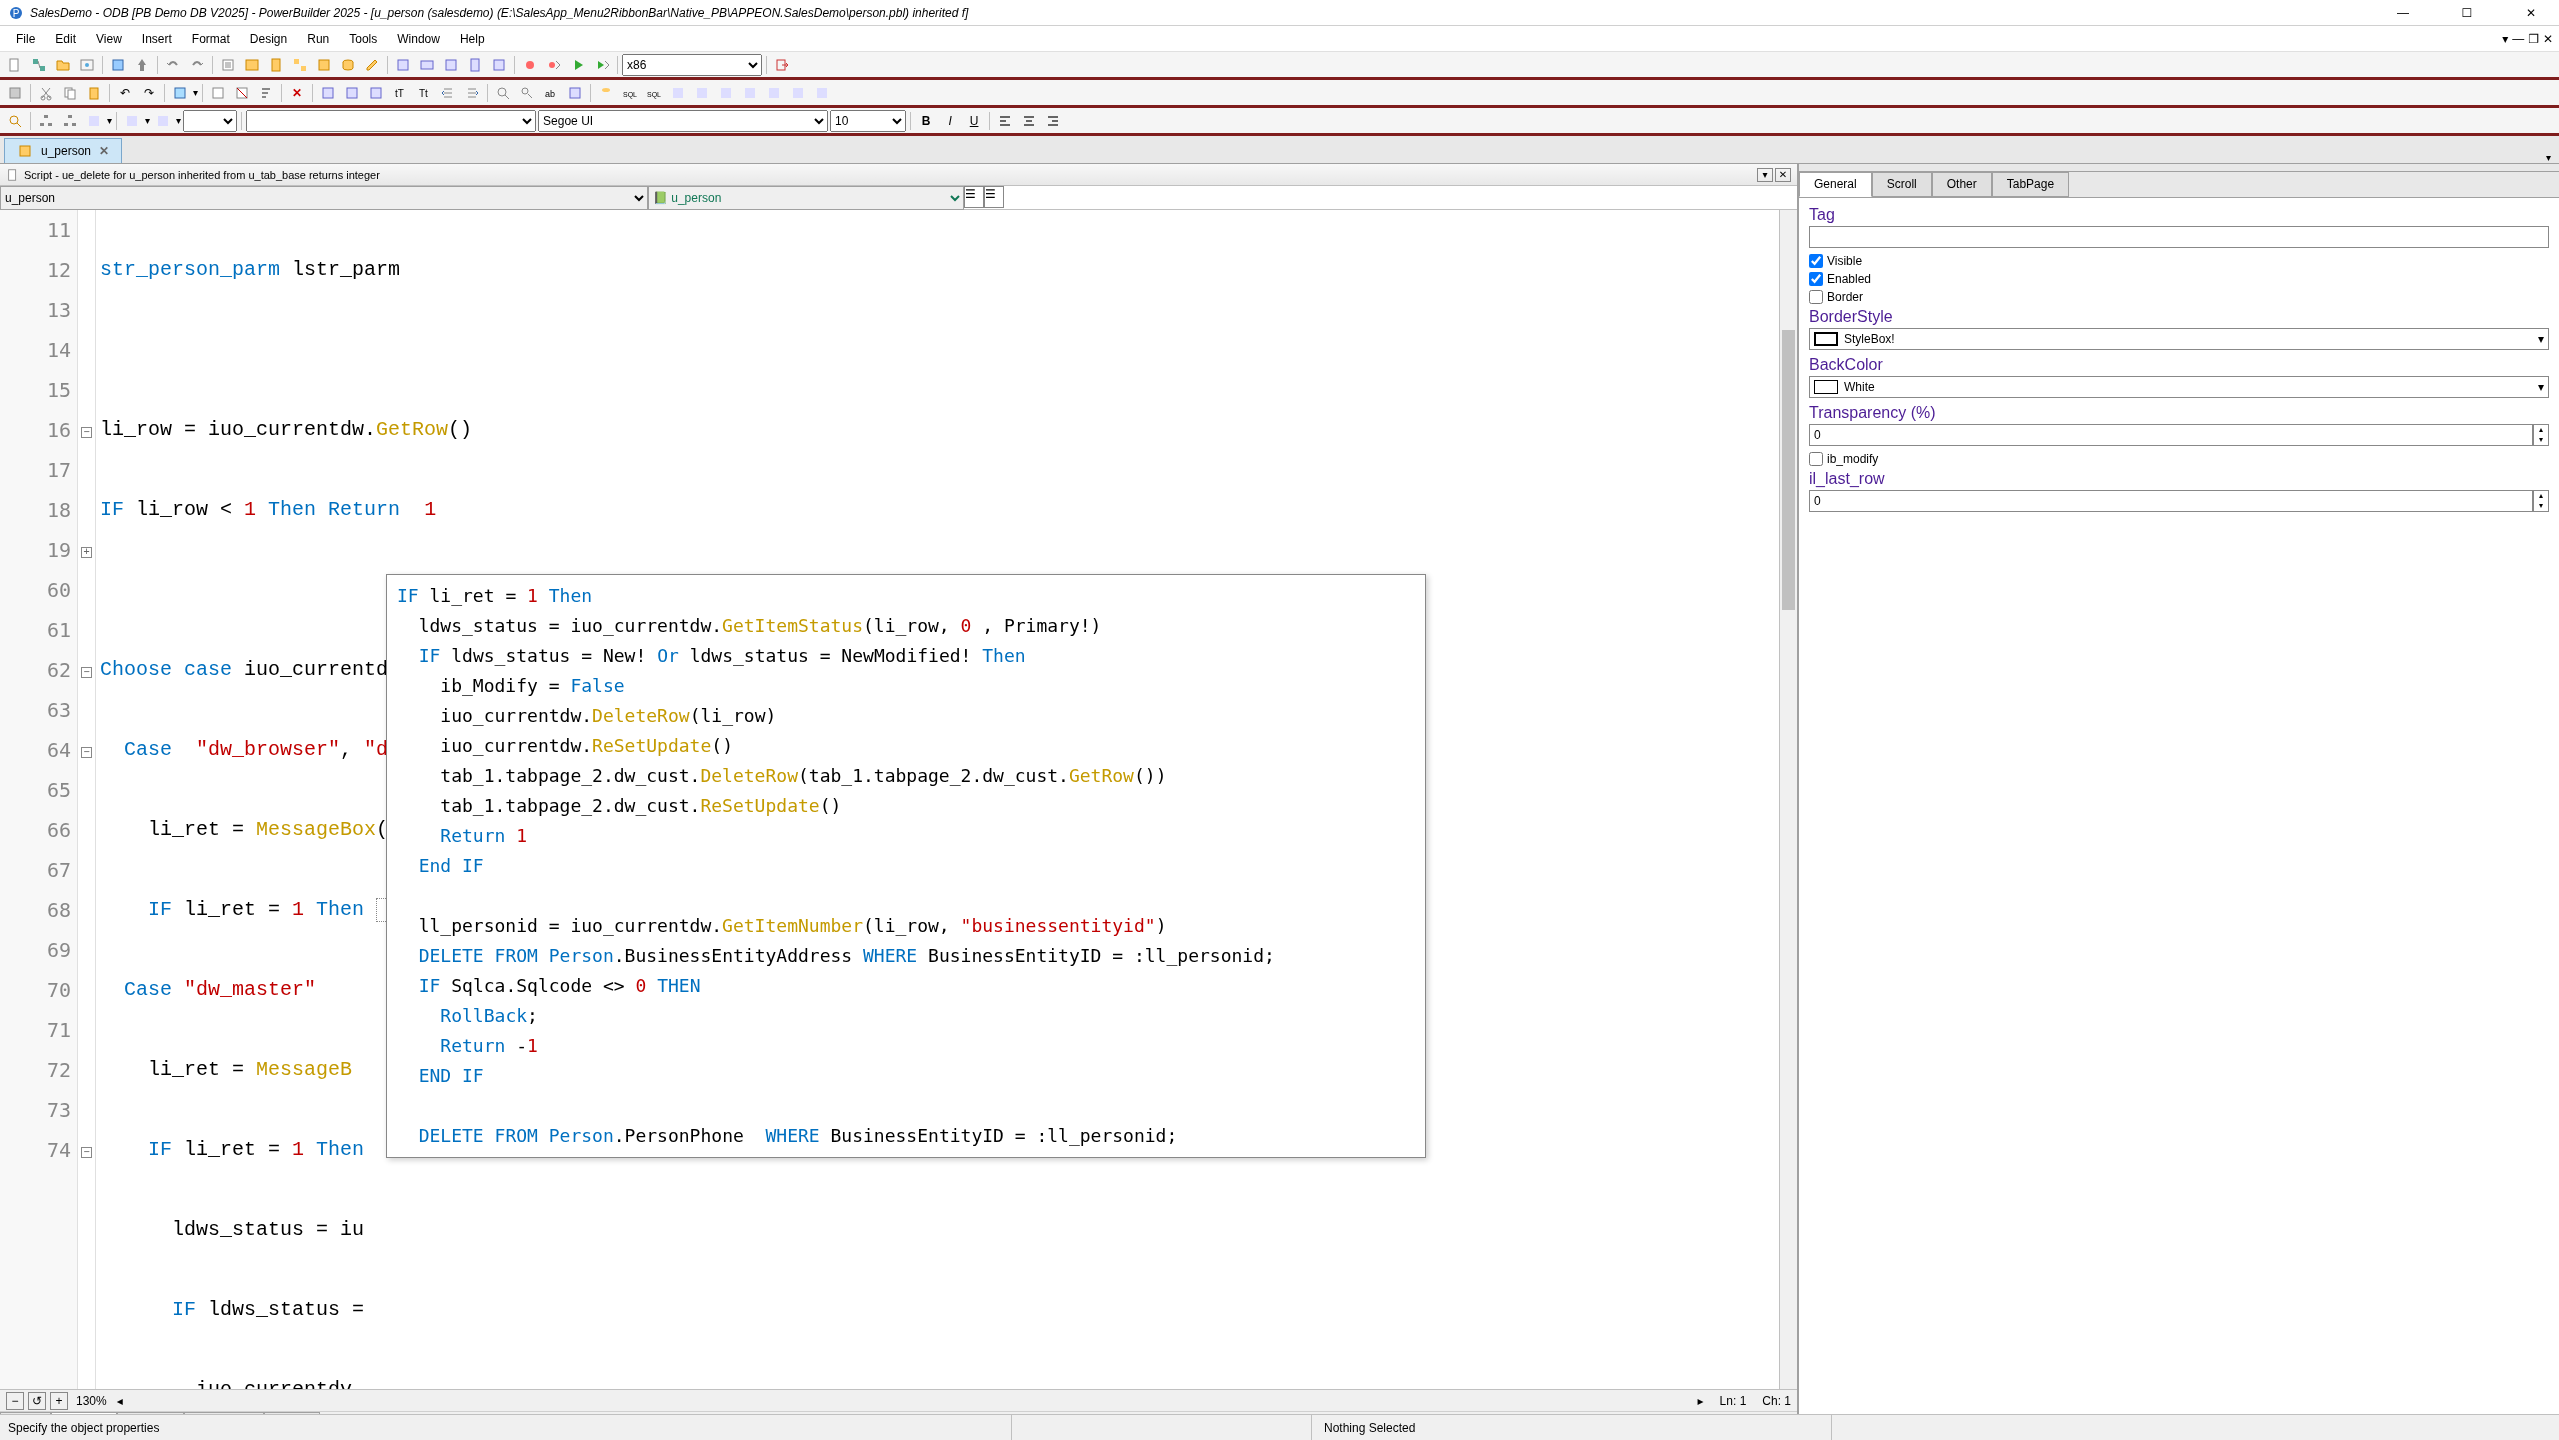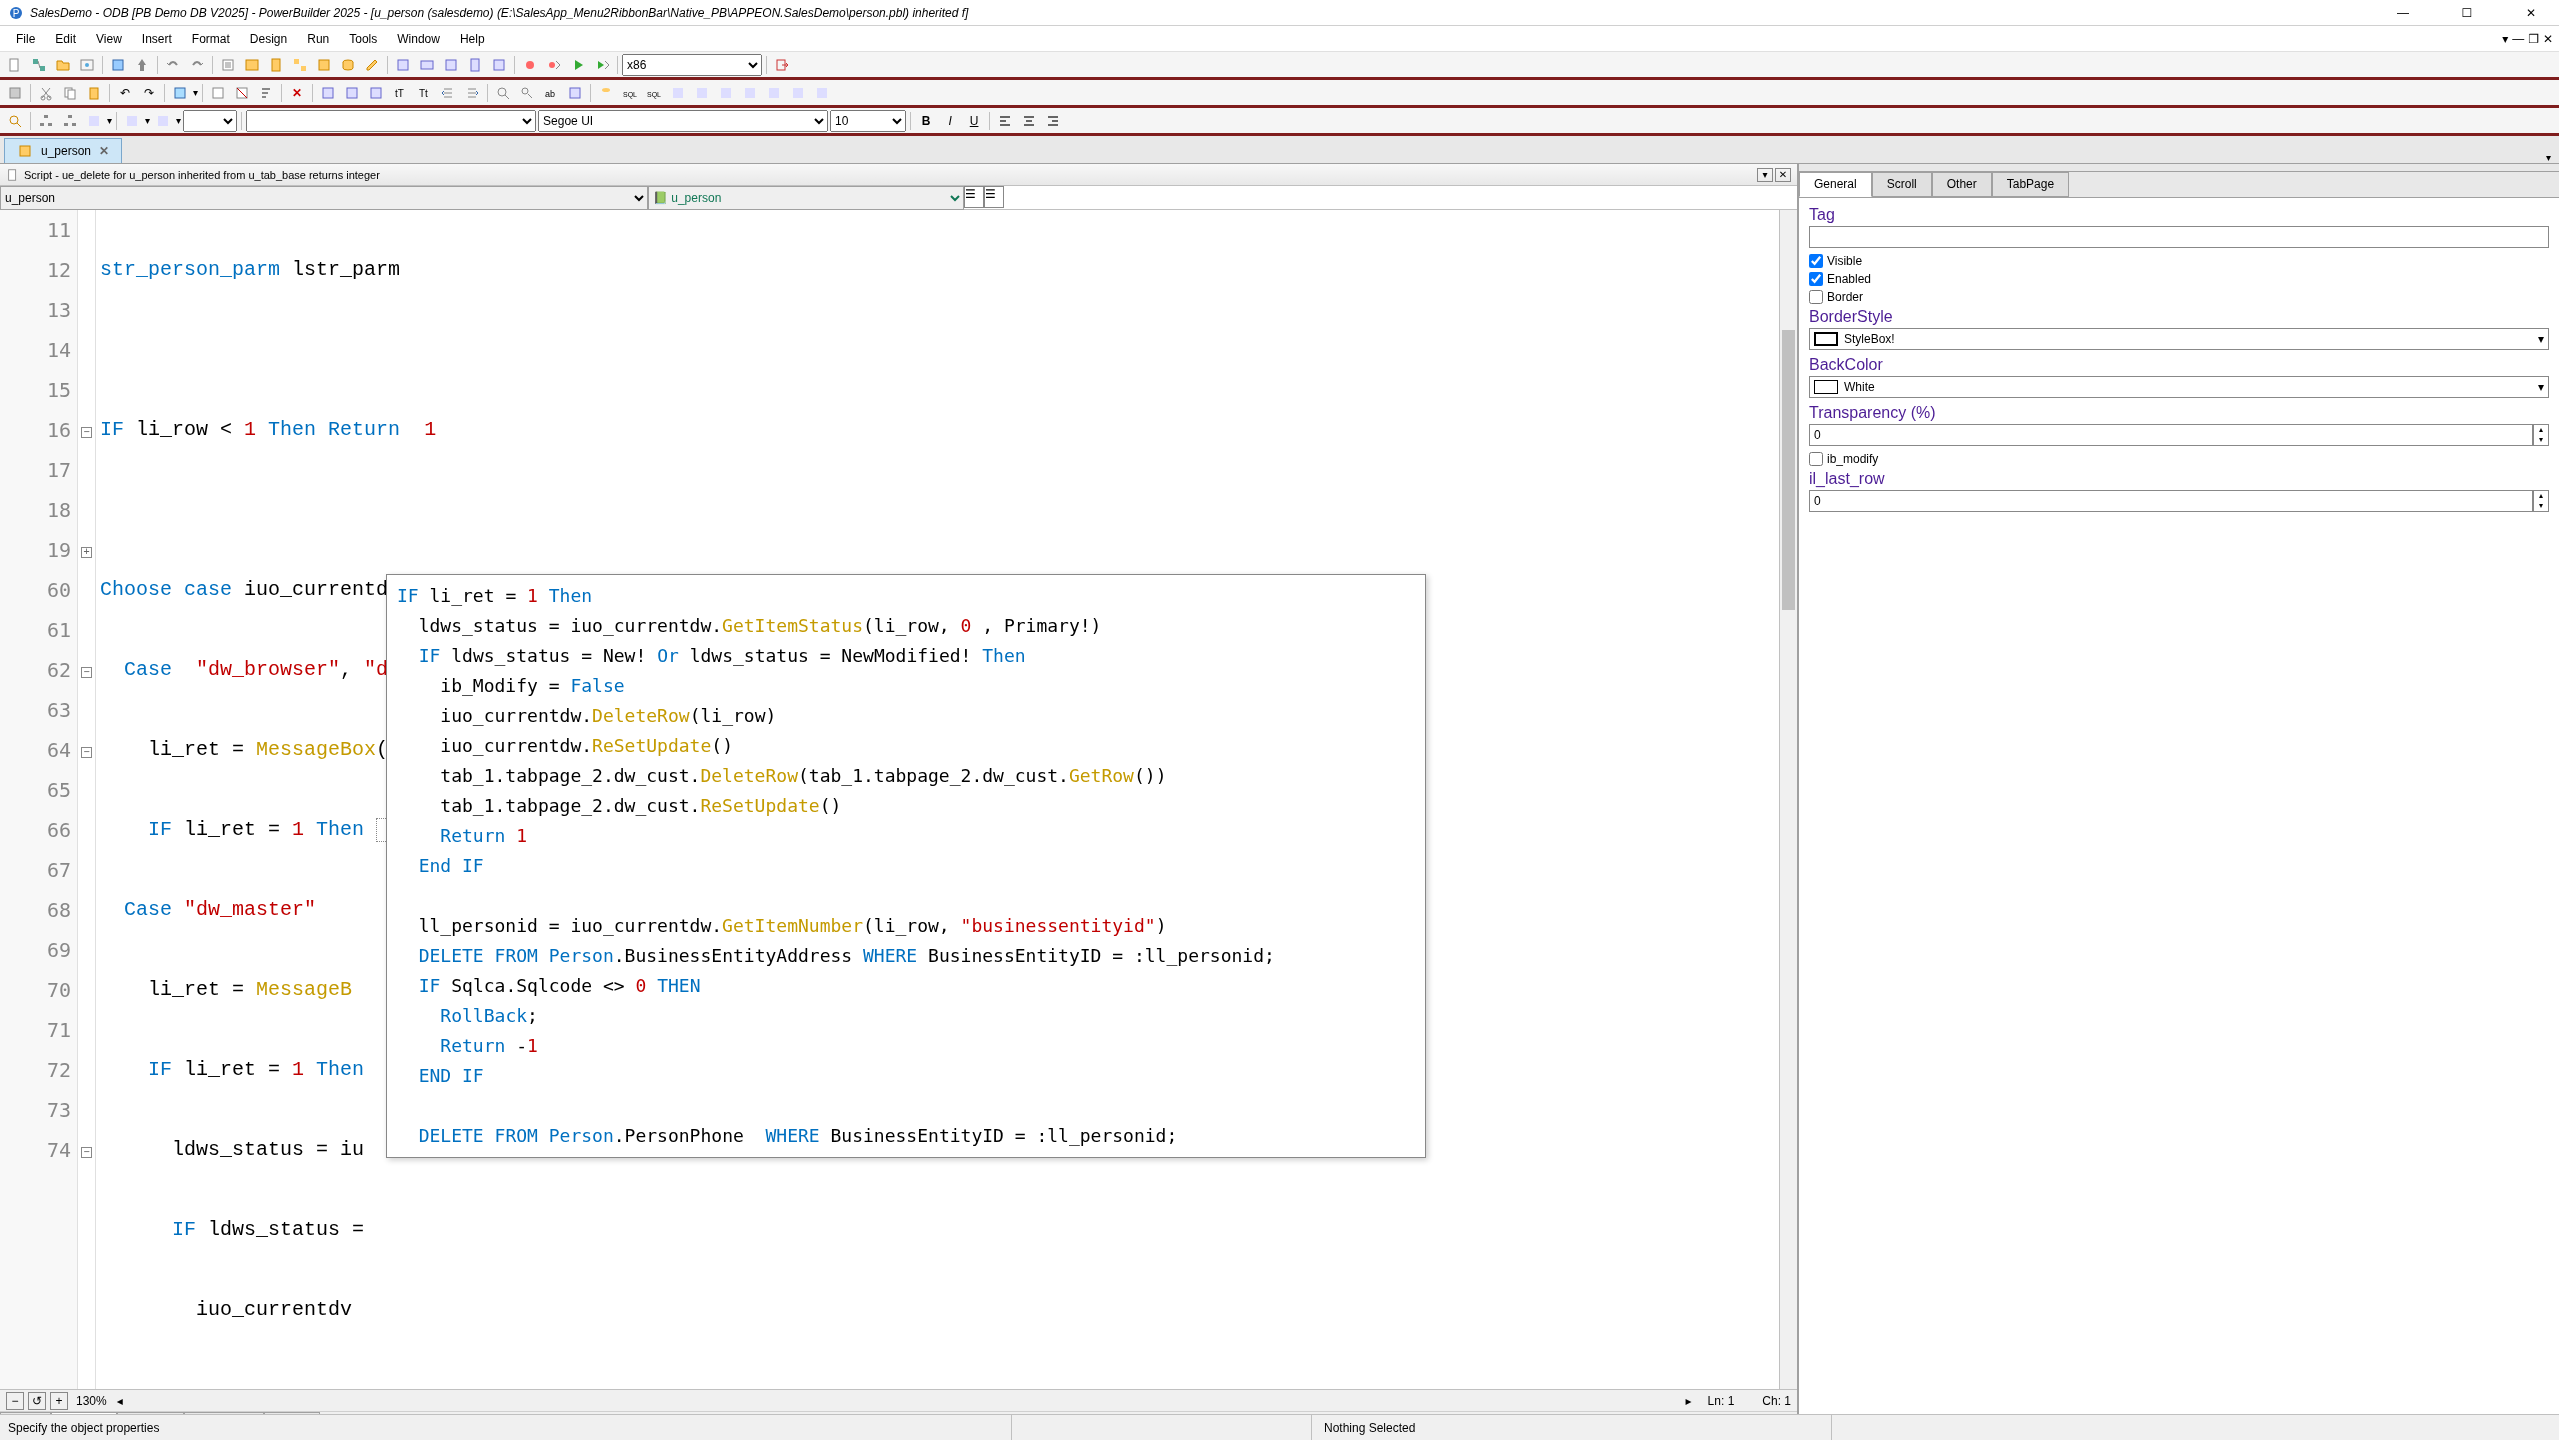--- a/index.html
+++ b/index.html
@@ -580,20 +580,21 @@
           <div>&nbsp;</div>
           <div>&nbsp;</div>
           <div>&nbsp;</div>
           <div>&nbsp;</div>
           <div>&nbsp;</div>
         <div><span class="fold-box">−</span></div>
       </div>
       <div class="code">
 <div class="code-line"><span class="kw">str_person_parm</span><span> lstr_parm</span></div>
 <div class="code-line"></div>
+<div class="code-line"><span>li_row = iuo_currentdw.</span><span class="fn">GetRow</span><span>()</span></div>
 <div class="code-line"><span class="kw">IF</span><span> li_row &lt; </span><span class="num">1</span><span> </span><span class="kw">Then Return</span><span>  </span><span class="num">1</span></div>
 <div class="code-line"></div>
 <div class="code-line"><span class="kw">Choose case</span><span> iuo_currentdw.</span><span class="fn">ClassName</span><span>()</span></div>
 <div class="code-line">  <span class="kw">Case</span><span>  </span><span class="str">"dw_browser"</span><span>, </span><span class="str">"dw_persondetail"</span></div>
 <div class="code-line">    <span>li_ret = </span><span class="fn">MessageBox</span><span>(</span><span class="str">"Delete Person"</span><span>, </span><span class="str">"Are you sure you want to delete this person?"</span><span> , Question!, yesno!)</span></div>
 <div class="code-line">    <span class="kw">IF</span><span> li_ret = </span><span class="num">1</span><span> </span><span class="kw">Then</span> <span class="folded-box">. . .</span></div>
 <div class="code-line">  <span class="kw">Case</span><span> </span><span class="str">"dw_master"</span></div>
 <div class="code-line">    <span>li_ret = </span><span class="fn">MessageB</span><span style="visibility:hidden">xxxxxxxxxxxxxxxxxxxxxxxxxxxxxxxxxxxxxxxxxxxxxxxxxxxxxxxxxxxx</span><span>esno!)</span></div>
 <div class="code-line">    <span class="kw">IF</span><span> li_ret = </span><span class="num">1</span><span> </span><span class="kw">Then</span></div>
 <div class="code-line">      <span>ldws_status = iu</span></div>
@@ -620,21 +621,21 @@
     <div class="editor-footer">
       <div class="zoom-row">
         <span class="zoom-btn">−</span>
         <span class="zoom-btn">↺</span>
         <span class="zoom-btn">+</span>
         <span style="margin-left:4px">130%</span>
         <span style="margin-left:6px">◂</span>
         <div class="spacer"></div>
         <span>▸</span>
         <span style="margin-left:12px">Ln: 1</span>
-        <span style="margin-left:24px">Ch: 1</span>
+        <span style="margin-left:12px">Ch: 1</span>
       </div>
       <div class="editor-tabs">
         <div class="etab">Layout</div>
         <div class="etab active">ue_delete</div>
         <div class="etab">Event List</div>
         <div class="etab">Function List</div>
         <div class="etab">Declare</div>
       </div>
     </div>
   </div>

